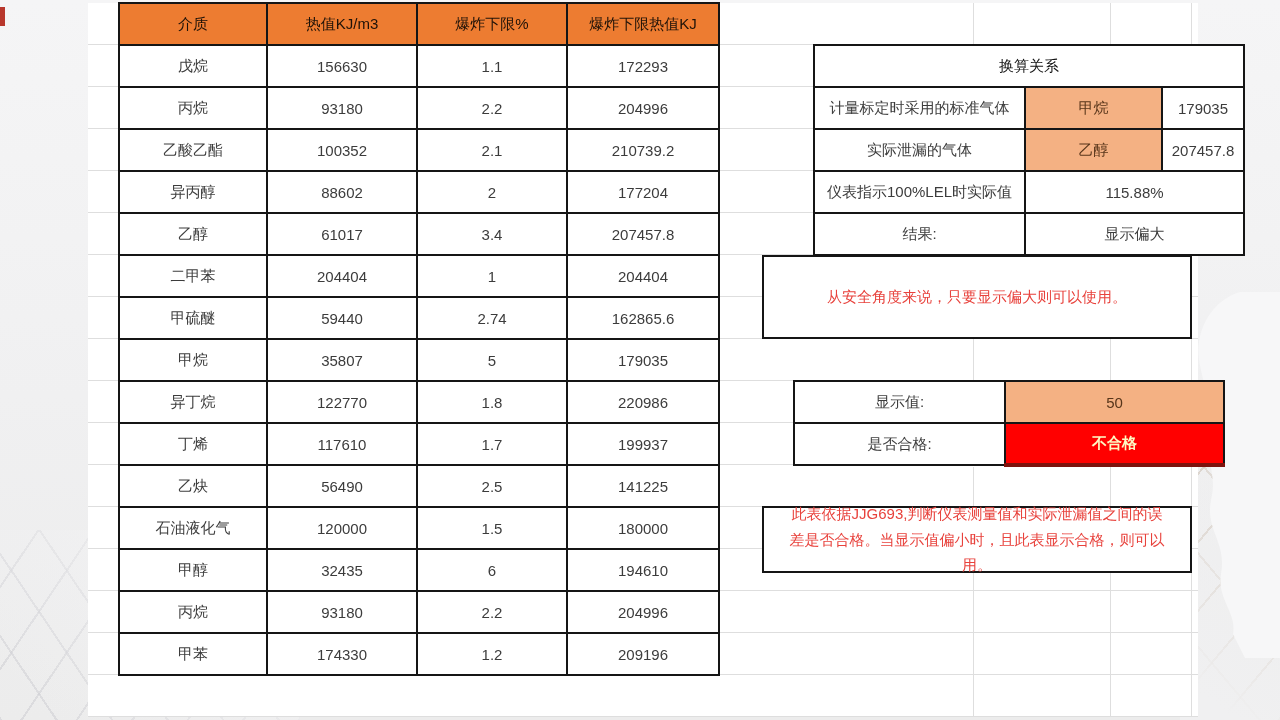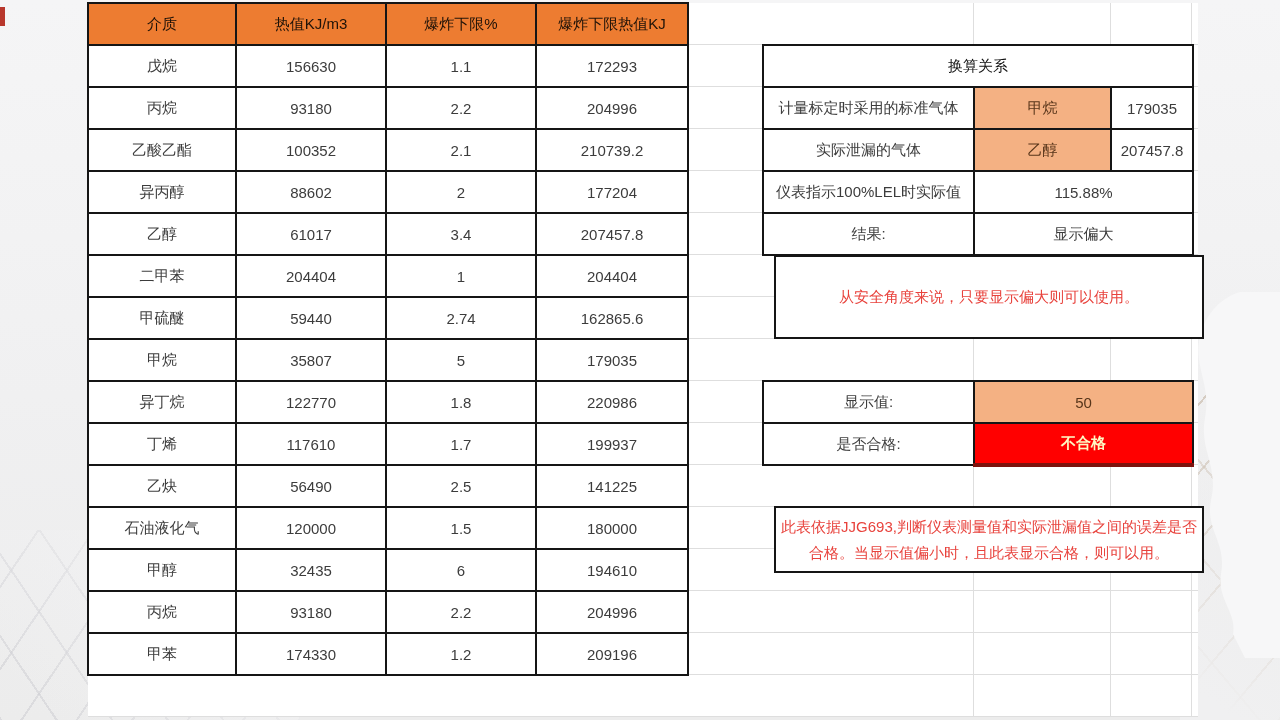--- a/index.html
+++ b/index.html
@@ -34,41 +34,41 @@
   .sheet-canvas {
     position:absolute; left:88px; top:3px; width:1110px; height:714px;
     background-color:#ffffff;
     background-image:repeating-linear-gradient(180deg, transparent 0 41px, #dedede 41px 42px);
     z-index:2;
   }
   .vgrid { position:absolute; top:0; bottom:0; width:1px; background:#dedede; }
 
   
   table { border-collapse:collapse; table-layout:fixed; position:absolute; z-index:3;
-    background:#fff; }
+    background:#fff;margin-left:31px; }
   td,th { border:2px solid #151515; text-align:center; vertical-align:middle;
     font-size:15px; color:#3c3c3c; font-weight:normal; height:42px; overflow:hidden;
     background:#fff; }
 
   .media-table { left:87px; top:2px; width:600px; }
   .media-table th { background:#ED7C31; color:#1e1208; }
 
-  .conv-table { left:762px; top:44px; width:430px;padding-left:28px; }
+  .conv-table { left:782px; top:44px; width:430px;padding-left:28px; }
   .conv-table .title-cell { color:#111; }
   .hl-orange { background:#F4B183 !important; color:#57351a; }
 
   .judge-table { left:762px; top:380px; width:430px; }
   .fail-cell { background:#FF0000 !important; color:#fef9c3; font-weight:bold;
     border-bottom:4px solid #7e120d; }
 
   .note-box { position:absolute; left:762px; width:430px; z-index:3;
     background:#fff; border:2px solid #151515;
     display:flex; align-items:center; justify-content:center;
     color:#e8423c; font-size:15px; text-align:center; line-height:1.75;
-    padding:0 2px;margin-left:12px; }
+    padding:0 24px; }
   .note-1 { top:255px; height:84px; }
   .note-2 { top:506px; height:67px; line-height:1.7; }
 </style>
 </head>
 <body>
 
 <div class="red-speck"></div>
 <div class="persp-corner persp-left"></div>
 <div class="persp-corner persp-right"></div>
 <svg class="map-blob" width="95" height="370" viewBox="0 0 95 370">

